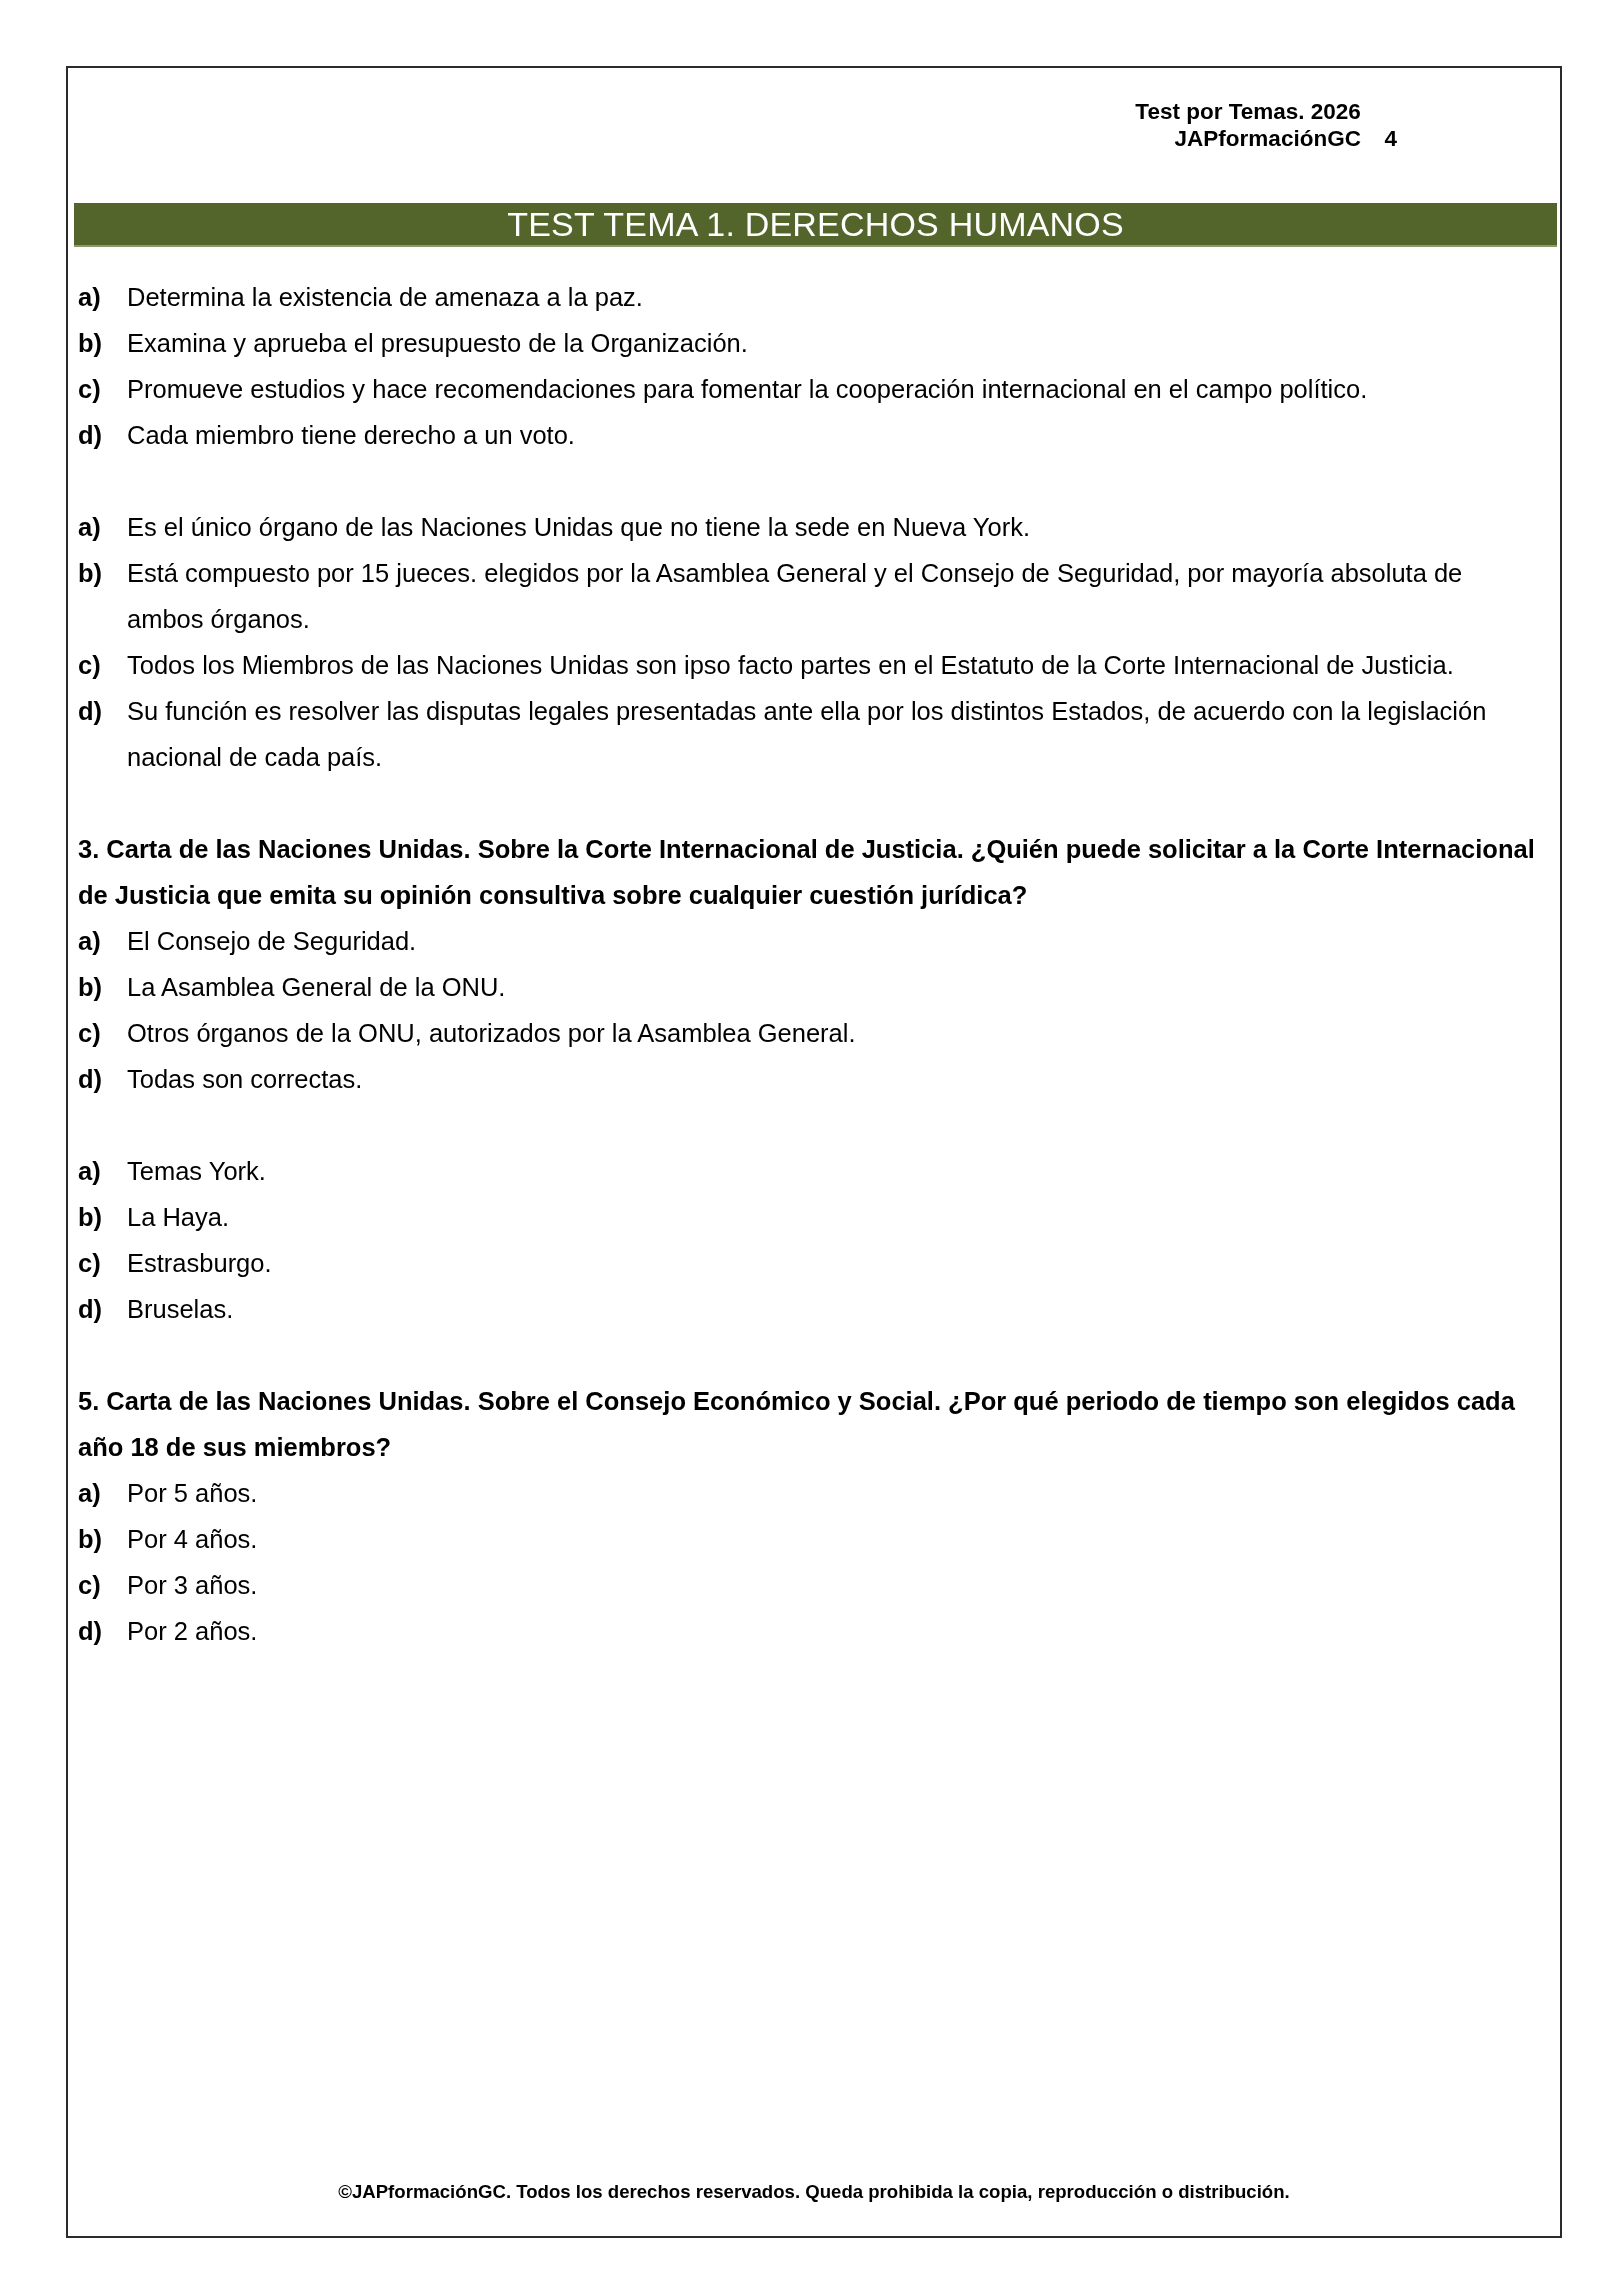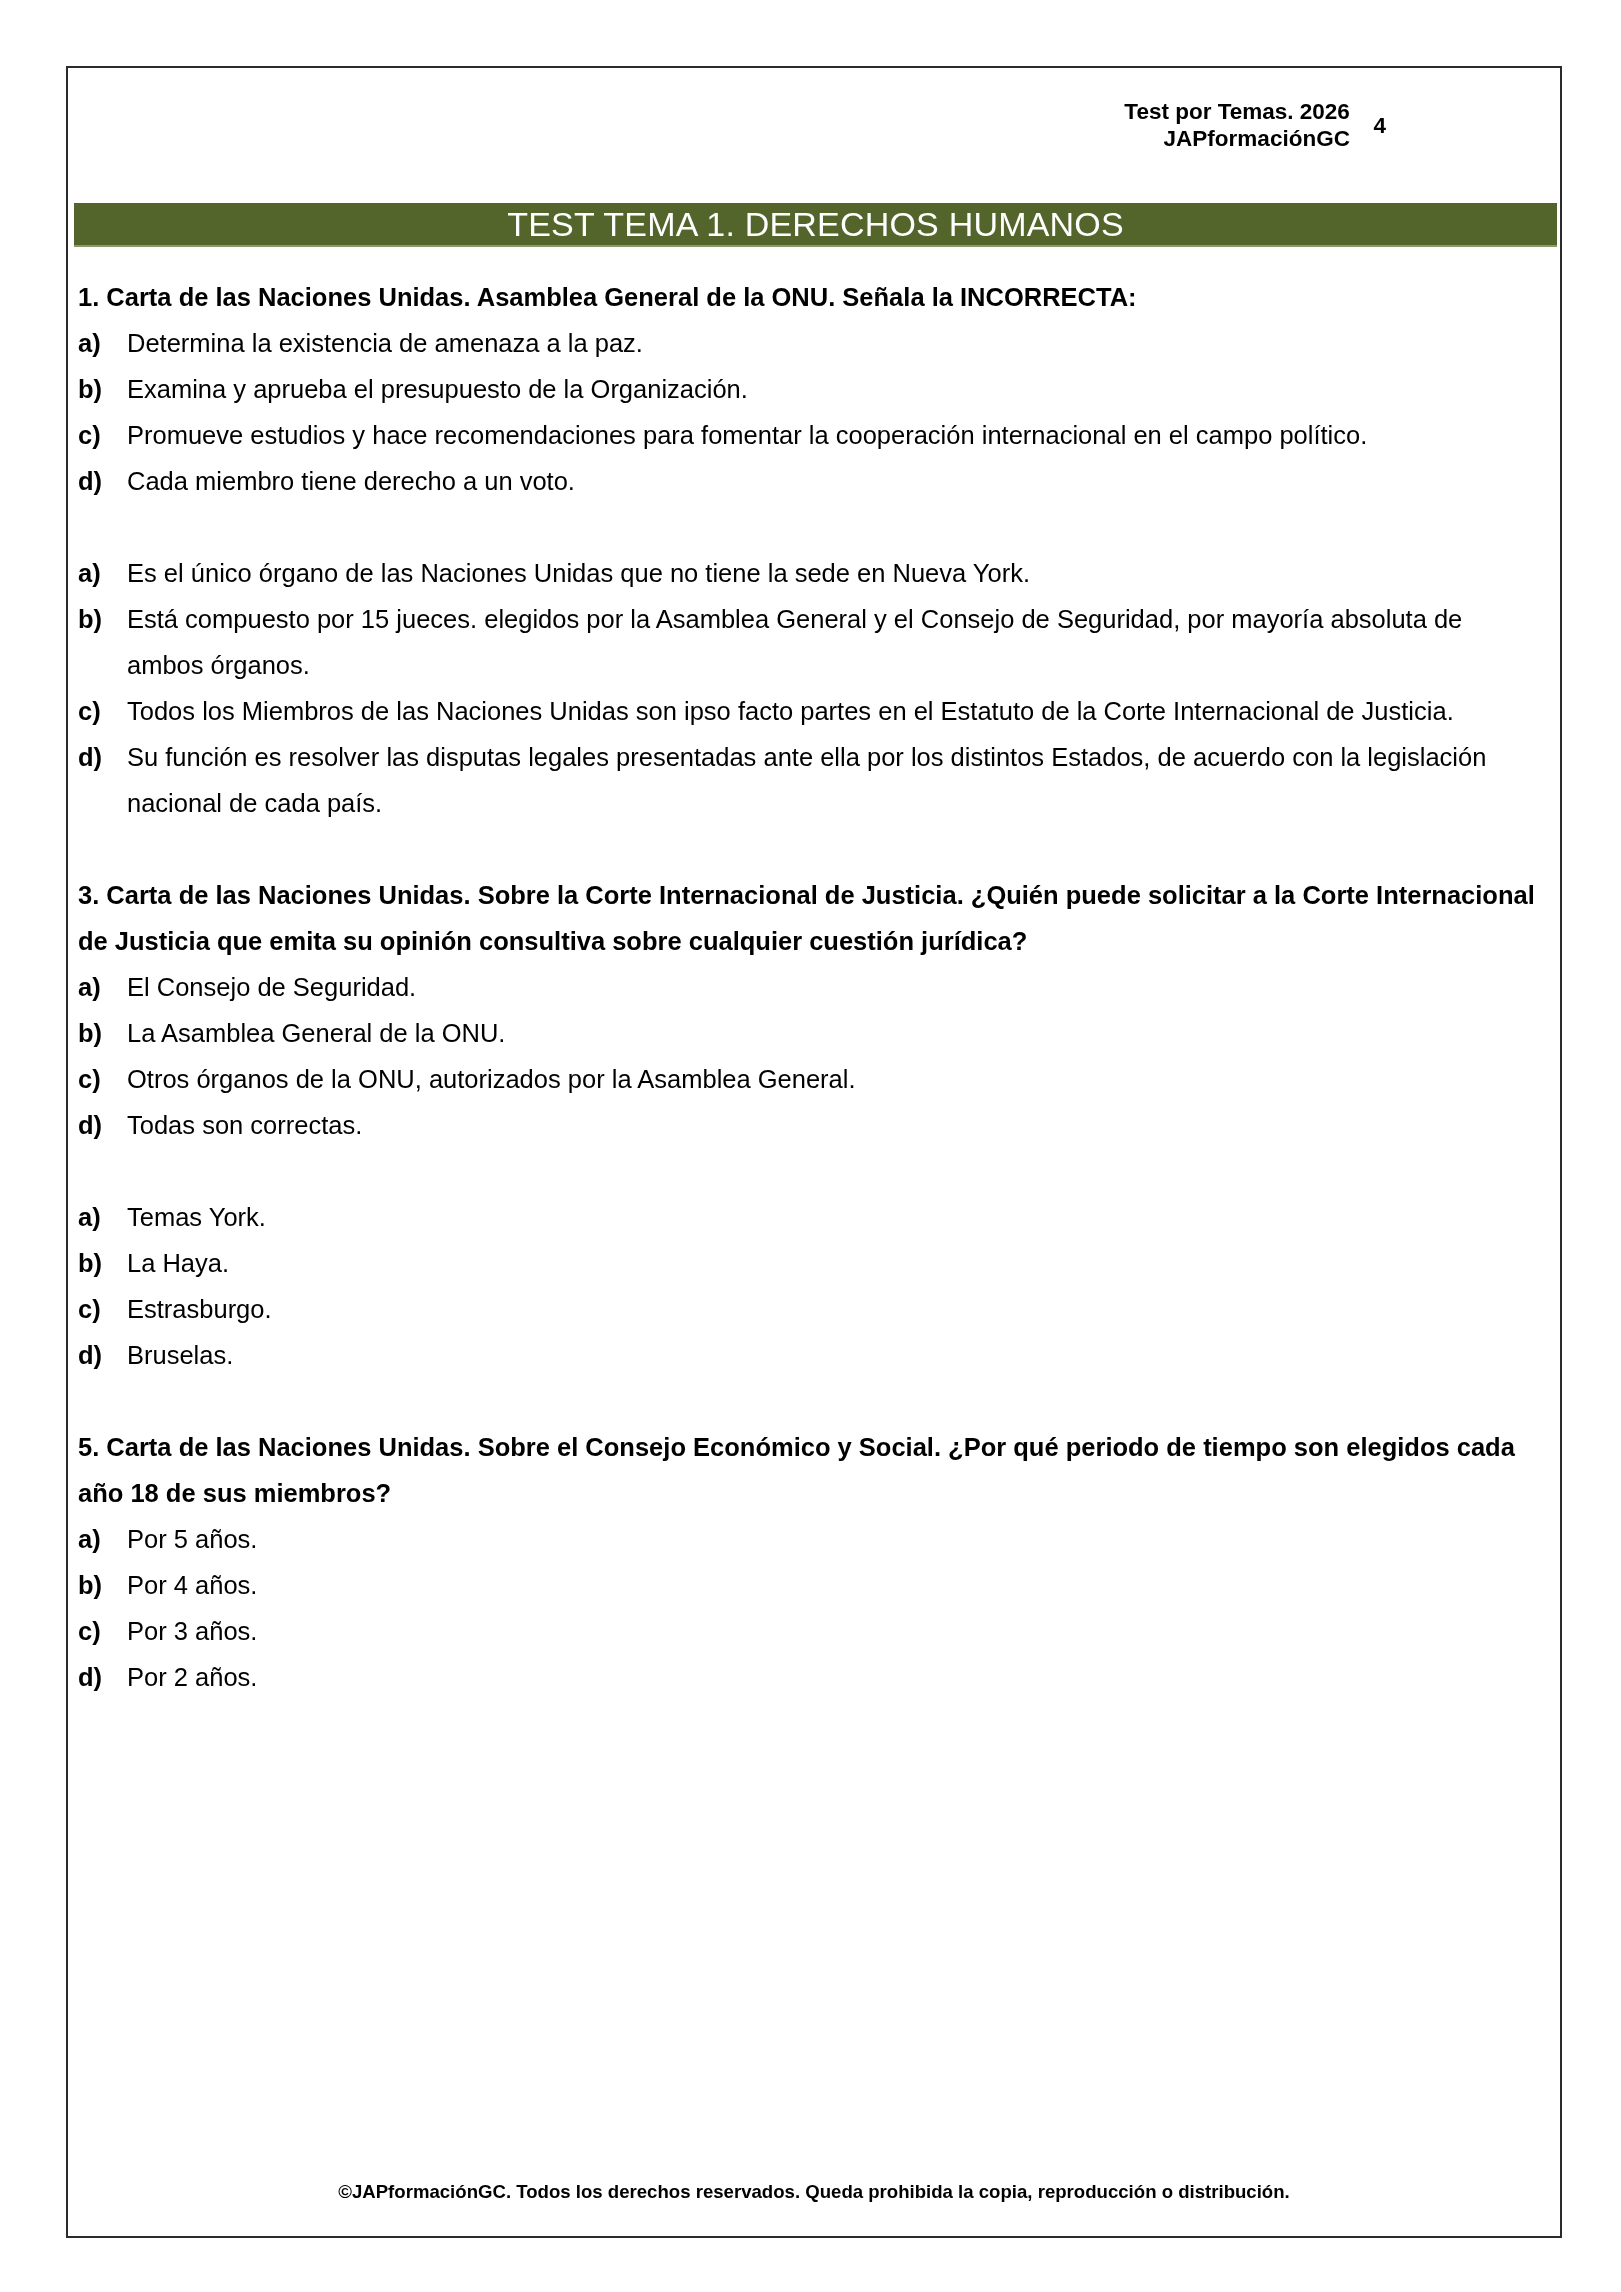--- a/index.html
+++ b/index.html
@@ -1,20 +1,20 @@
 <!DOCTYPE html>
 <html><head>
 <meta charset="utf-8">
 <style>
   html, body { margin: 0; padding: 0; background: #ffffff; }
   body { width: 1621px; height: 2293px; position: relative; overflow: hidden;
          font-family: "Liberation Sans", sans-serif; color: #000; }
   .page-border { position: absolute; left: 66px; top: 66px; width: 1496px; height: 2172px;
                  border: 2px solid #2b2b2b; box-sizing: border-box; }
-  .header { position: absolute; top: 98px; right: 235px; display: flex; align-items: center; }
+  .header { position: absolute; top: 98px; right: 224px; display: flex; align-items: flex-end; }
   .header-text { text-align: right; font-weight: bold; font-size: 22.5px; line-height: 27.4px; padding-right: 9.8px; }
   .header-divider { width: 2px; background: #000; margin: 0 0 0 0; }
   .header-page { font-weight: bold; font-size: 22.5px; line-height: 27.4px; padding-left: 11.8px; }
   .title-bar { position: absolute; left: 74px; top: 203px; width: 1483px; height: 44px;
                background: #53652b; border-bottom: 2px solid #8a9a6a; box-sizing: border-box;
                display: flex; align-items: center; justify-content: center; }
   .title-text { color: #ffffff; font-weight: normal; font-size: 34px; letter-spacing: 0.2px; }
   .content { position: absolute; left: 78px; top: 274px; width: 1460px; }
   .question { margin-bottom: 46px; }
   .q-title { font-weight: bold; font-size: 25.5px; line-height: 46px; }
@@ -37,21 +37,20 @@
   <div class="header-divider"></div>
   <div class="header-page">4</div>
 </div>
 
 <div class="title-bar">
   <span class="title-text">TEST TEMA 1. DERECHOS HUMANOS</span>
 </div>
 
 <div class="content">
   <div class="question">
-    <div class="q-title">1. Carta de las Naciones Unidas. Asamblea General de la ONU. Señala la INCORRECTA:</div>
     <div class="option">
         <span class="opt-letter">a)</span>
         <span class="opt-text">Determina la existencia de amenaza a la paz.</span>
       </div>
     <div class="option">
         <span class="opt-letter">b)</span>
         <span class="opt-text">Examina y aprueba el presupuesto de la Organización.</span>
       </div>
     <div class="option">
         <span class="opt-letter">c)</span>

